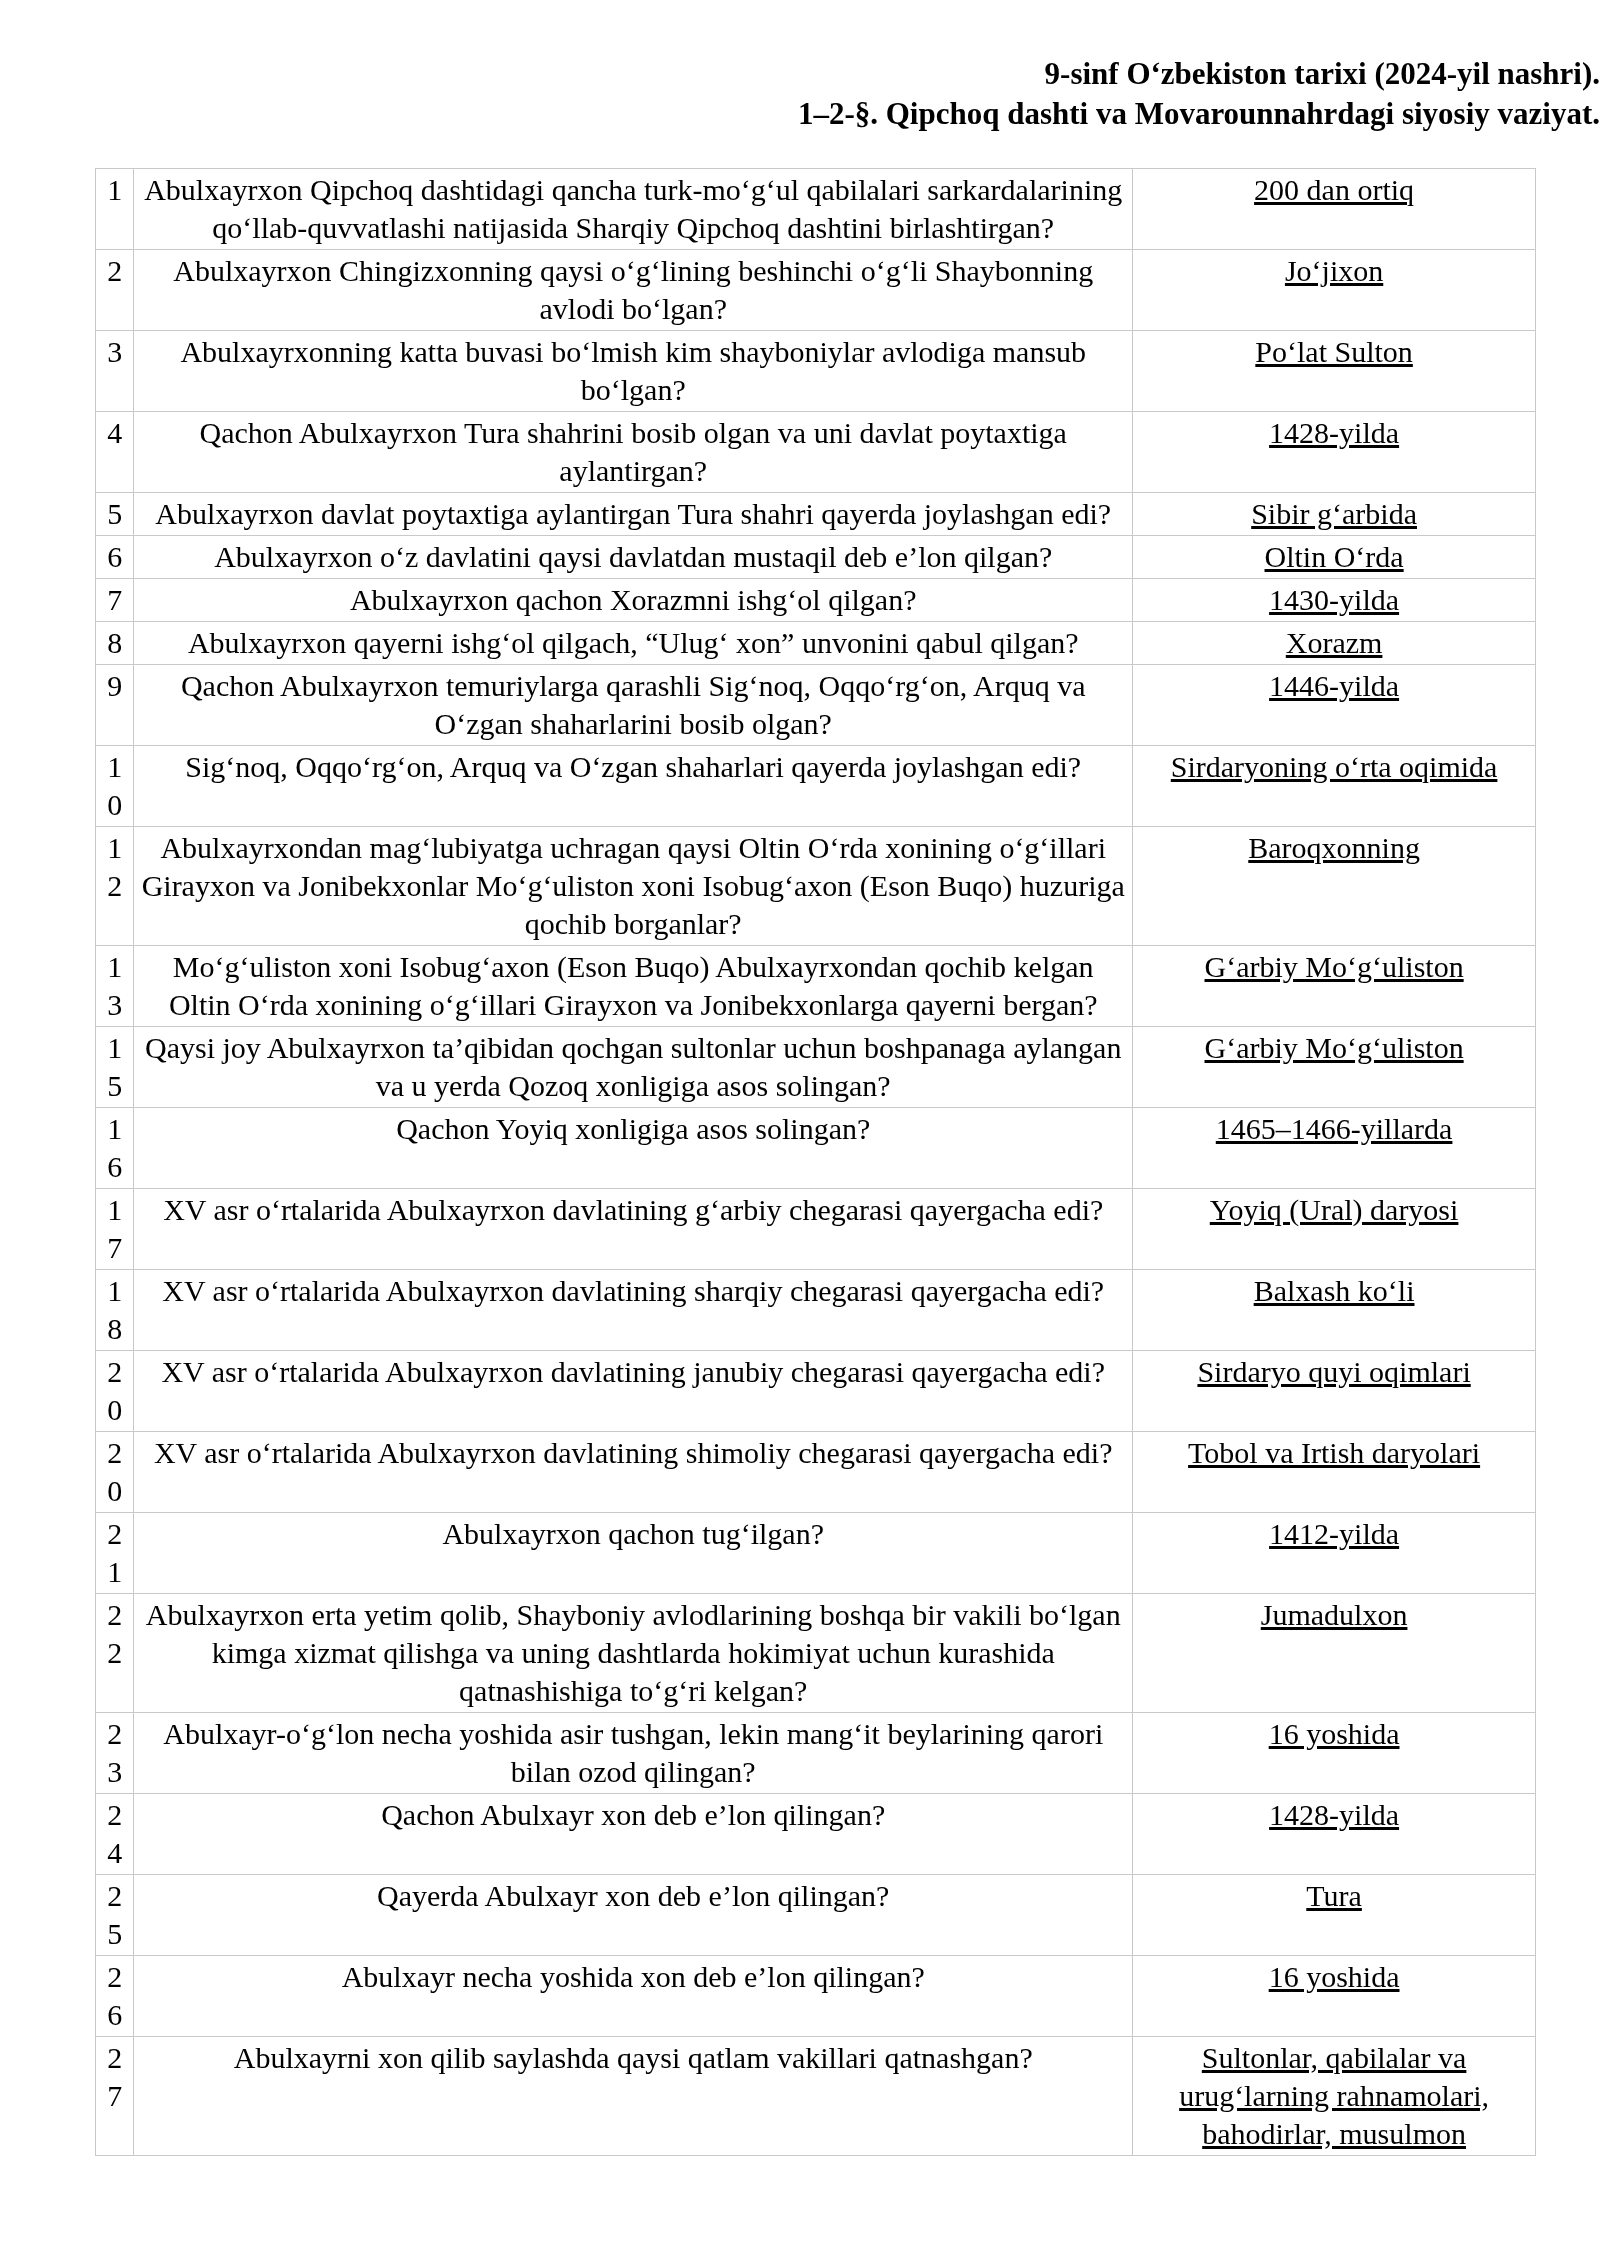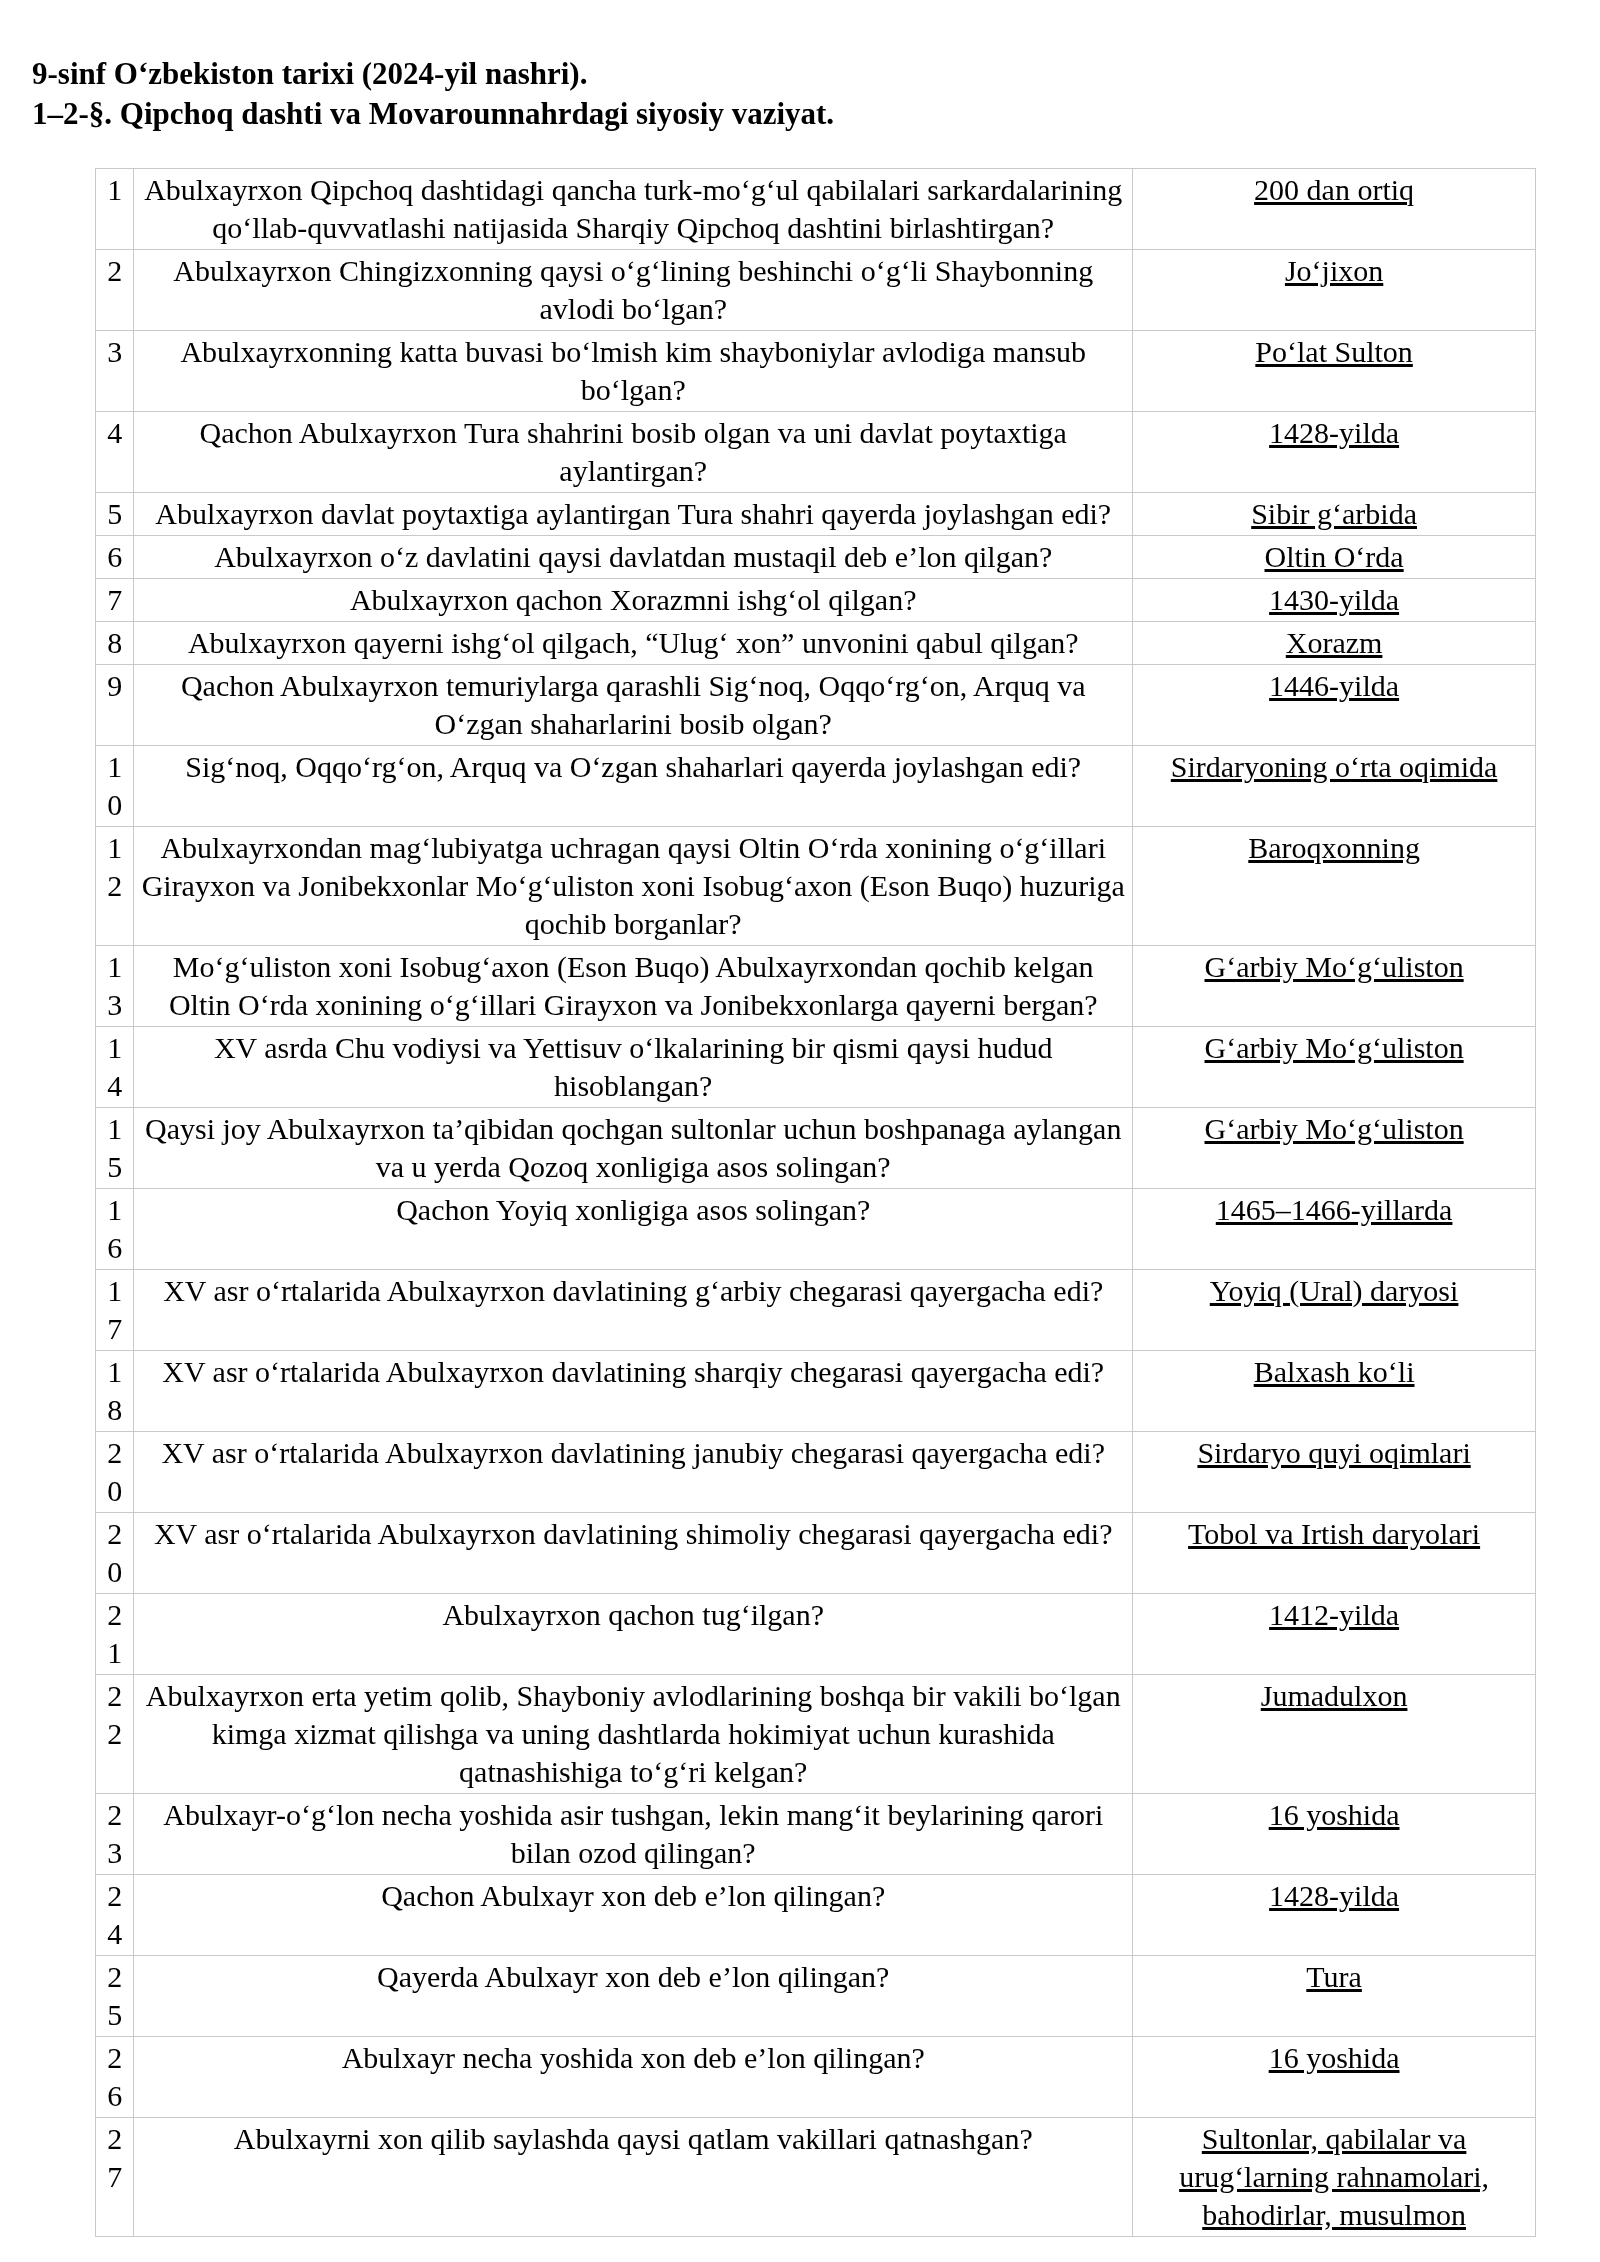--- a/index.html
+++ b/index.html
@@ -11,22 +11,21 @@
   }
   .page {
     position: relative;
     width: 1600px;
     height: 2262px;
     background: #ffffff;
     overflow: hidden;
   }
   .doc-header {
     margin-top: 54px;
-    text-align: left;
-    margin-left: 32px;
+    text-align: right;
   }
   .doc-header .title-line {
     font-size: 31px;
     font-weight: bold;
     line-height: 40px;
   }
   table.qa-table {
     border-collapse: collapse;
     table-layout: fixed;
     width: 1441px;
@@ -120,25 +119,20 @@
           <td class="cell-num">12</td>
           <td class="cell-q">Abulxayrxondan mag‘lubiyatga uchragan qaysi Oltin O‘rda xonining o‘g‘illari Girayxon va Jonibekxonlar Mo‘g‘uliston xoni Isobug‘axon (Eson Buqo) huzuriga qochib borganlar?</td>
           <td class="cell-a">Baroqxonning</td>
         </tr>
         <tr>
           <td class="cell-num">13</td>
           <td class="cell-q">Mo‘g‘uliston xoni Isobug‘axon (Eson Buqo) Abulxayrxondan qochib kelgan Oltin O‘rda xonining o‘g‘illari Girayxon va Jonibekxonlarga qayerni bergan?</td>
           <td class="cell-a">G‘arbiy Mo‘g‘uliston</td>
         </tr>
         <tr>
-          <td class="cell-num">14</td>
-          <td class="cell-q">XV asrda Chu vodiysi va Yettisuv o‘lkalarining bir qismi qaysi hudud hisoblangan?</td>
-          <td class="cell-a">G‘arbiy Mo‘g‘uliston</td>
-        </tr>
-        <tr>
           <td class="cell-num">15</td>
           <td class="cell-q">Qaysi joy Abulxayrxon ta’qibidan qochgan sultonlar uchun boshpanaga aylangan va u yerda Qozoq xonligiga asos solingan?</td>
           <td class="cell-a">G‘arbiy Mo‘g‘uliston</td>
         </tr>
         <tr>
           <td class="cell-num">16</td>
           <td class="cell-q">Qachon Yoyiq xonligiga asos solingan?</td>
           <td class="cell-a">1465–1466-yillarda</td>
         </tr>
         <tr>

